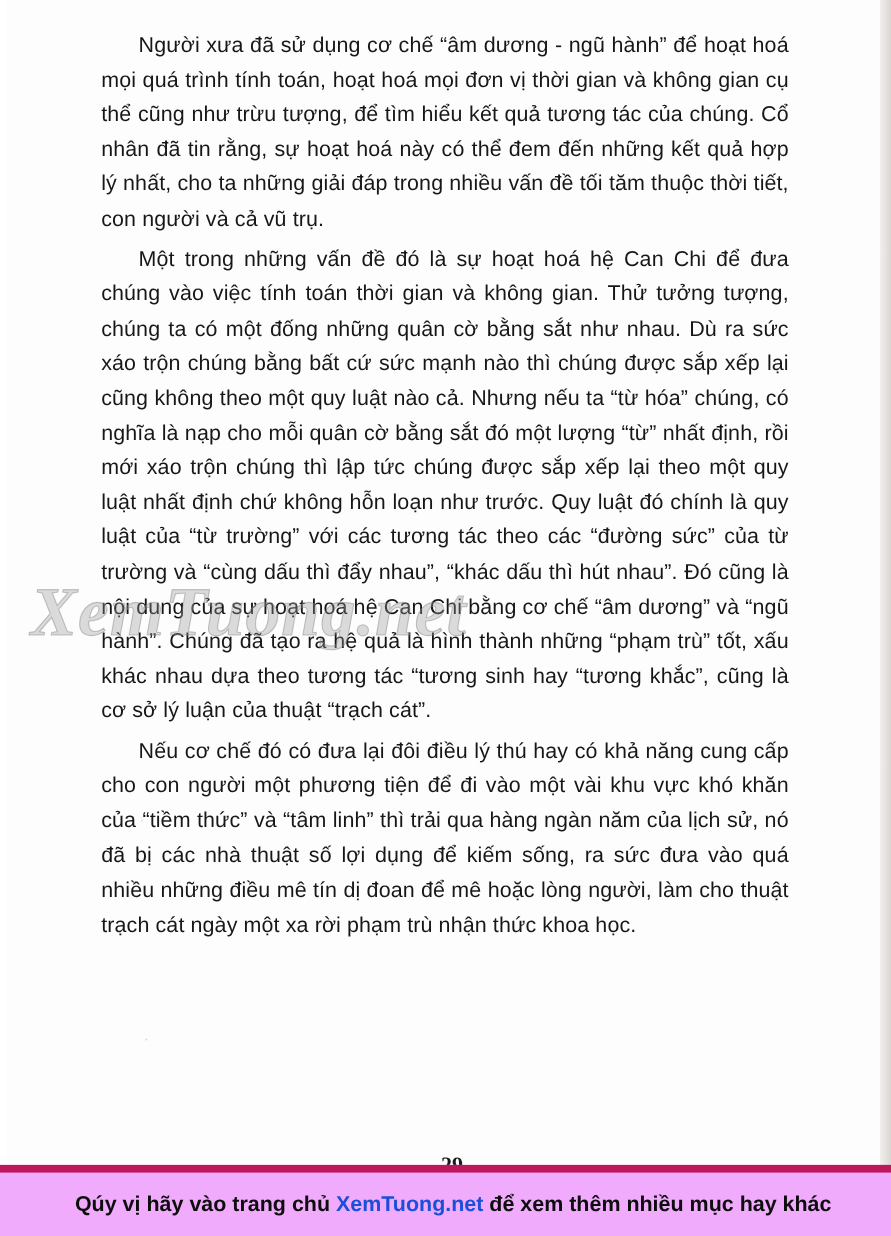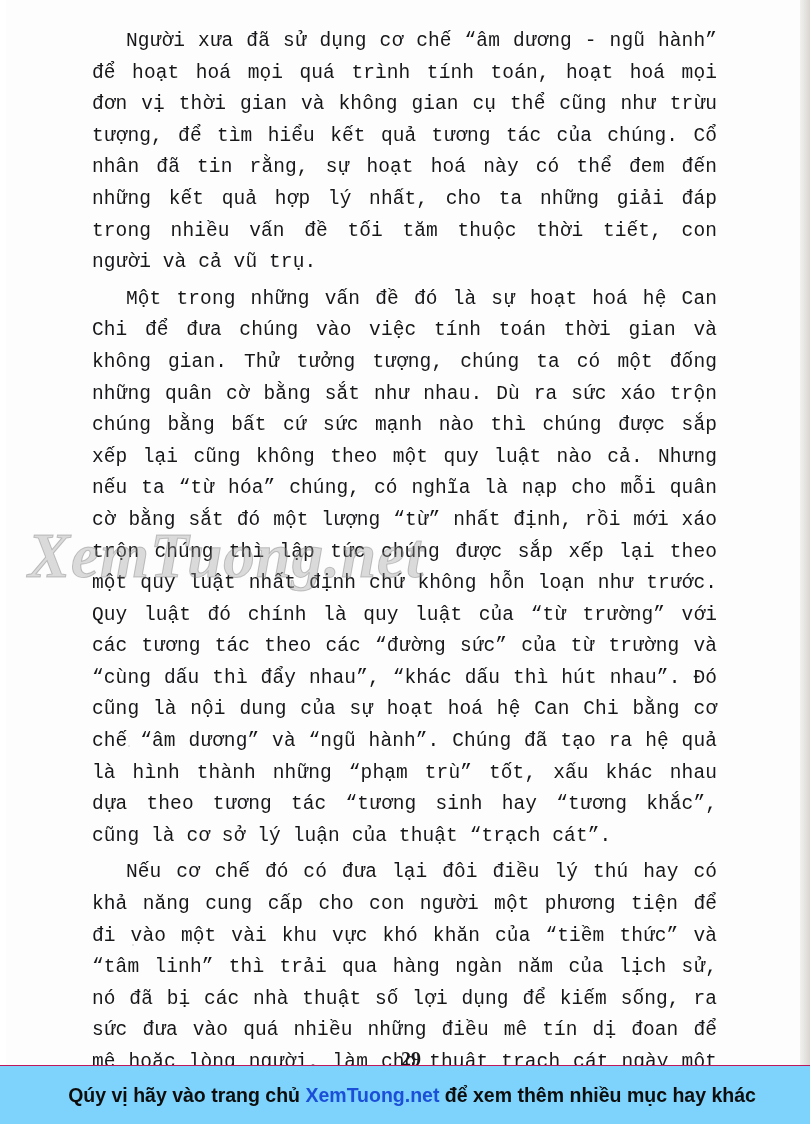--- a/index.html
+++ b/index.html
@@ -49,21 +49,21 @@
     width: 626px;
   }
   .para {
     margin: 0 1px 2px 0;
     text-indent: 34px;
     font-size: 19.5px;
     line-height: 31.6px;
     color: #17171a;
     text-align: justify;
     letter-spacing: 0.1px;
-    font-family: Liberation Mono, monospace;
+    font-family: Liberation Sans, sans-serif;
   }
   .para + .para {
     margin-top: 5px;
   }
 
   
   .watermark {
     position: absolute;
     left: 28px;
     top: 520px;
@@ -92,22 +92,22 @@
     font-family: "Liberation Serif", serif;
     padding-left: 12px;
   }
 
   .footer-banner {
     position: absolute;
     left: 0;
     right: 0;
     bottom: 0;
     height: 58px;
-    background: #7dd3fc;
-    border-top: 1px solid #be185d;
+    background: #f0abfc;
+    border-top: 7px solid #be185d;
     display: flex;
     align-items: center;
     justify-content: center;
     padding-left: 14px;
   }
   .footer-text {
     font-family: "Liberation Sans", sans-serif;
     font-size: 19.5px;
     font-weight: bold;
     color: #0d0d0d;

